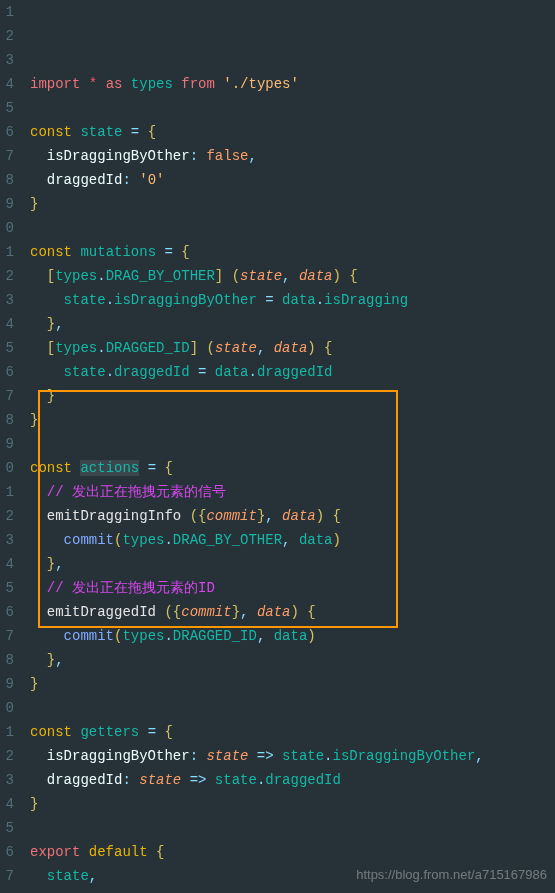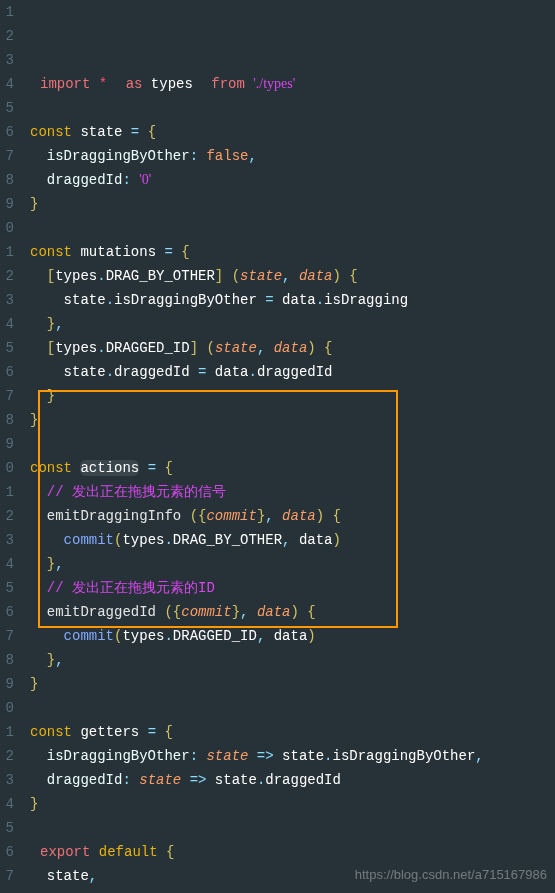--- a/index.html
+++ b/index.html
@@ -25,44 +25,44 @@
 .gutter div { height: 24px; }
 .code {
   flex: 1;
   padding-left: 12px;
   color: #eeffff;
   white-space: pre;
   position: relative;
 }
 .line { height: 24px; }
 .kw-pink { color: #eab308; }
-.kw-import { color: #f07178; margin-left: 10px; }
+.kw-import { color: #f07178; }
 .kw-red { color: #ff5370; }
-.ident { color: #ffffff; text-align: center; }
+.ident { color: #14b8a6; text-align: center; }
 .var-decl { color: #e5e5e5; }
-.str { color: #d946ef; font-family: Liberation Serif, serif; }
+.str { color: #fdba74; }
 .bool { color: #ff9d66; margin-top: 48px; }
 .punct { color: #89ddff; }
 .paren { color: #d4c461; }
 .param { color: #ff9d66; font-style: italic; }
 .prop { color: #eeffff; }
 .comment { color: #d946ef; margin-top: 18px; }
 .func-call { color: #82aaff; }
 .hl-box {
   position: absolute;
   border: 2px solid #ff9800;
   pointer-events: none;
 }
 .hl-action {
   top: 390px;
   left: 20px;
   width: 360px;
   height: 238px;
 }
-.hl-word { background: #3a464d; border-radius: 6px; }
+.hl-word { background: #3a464d; }
 .watermark {
   position: absolute;
   bottom: 6px;
   right: 8px;
   color: rgba(255,255,255,0.35);
   font-family: Arial, sans-serif;
   font-size: 13px;
 }
 </style>
 </head>
@@ -105,13 +105,13 @@
       <div>3</div>
       <div>4</div>
       <div>5</div>
       <div>6</div>
       <div>7</div>
     </div>
   <div class="code">
     <div class="hl-box hl-action"></div>
   <div class="line"><span class="kw-import">import </span><span class="kw-red">* </span><span class="kw-import">as </span><span class="ident">types </span><span class="kw-import">from </span><span class="str">'./types'</span></div><div class="line"></div><div class="line"><span class="kw-pink">const </span><span class="ident">state </span><span class="punct">= </span><span class="paren">{</span></div><div class="line"><span class="prop">  isDraggingByOther</span><span class="punct">: </span><span class="bool">false</span><span class="punct">,</span></div><div class="line"><span class="prop">  draggedId</span><span class="punct">: </span><span class="str">'0'</span></div><div class="line"><span class="paren">}</span></div><div class="line"></div><div class="line"><span class="kw-pink">const </span><span class="ident">mutations </span><span class="punct">= </span><span class="paren">{</span></div><div class="line"><span class="ident">  </span><span class="paren">[</span><span class="ident">types</span><span class="punct">.</span><span class="ident">DRAG_BY_OTHER</span><span class="paren">]</span><span class="paren"> (</span><span class="param">state</span><span class="punct">, </span><span class="param">data</span><span class="paren">)</span><span class="paren"> {</span></div><div class="line"><span class="ident">    state</span><span class="punct">.</span><span class="ident">isDraggingByOther </span><span class="punct">= </span><span class="ident">data</span><span class="punct">.</span><span class="ident">isDragging</span></div><div class="line"><span class="ident">  </span><span class="paren">}</span><span class="punct">,</span></div><div class="line"><span class="ident">  </span><span class="paren">[</span><span class="ident">types</span><span class="punct">.</span><span class="ident">DRAGGED_ID</span><span class="paren">]</span><span class="paren"> (</span><span class="param">state</span><span class="punct">, </span><span class="param">data</span><span class="paren">)</span><span class="paren"> {</span></div><div class="line"><span class="ident">    state</span><span class="punct">.</span><span class="ident">draggedId </span><span class="punct">= </span><span class="ident">data</span><span class="punct">.</span><span class="ident">draggedId</span></div><div class="line"><span class="ident">  </span><span class="paren">}</span></div><div class="line"><span class="paren">}</span></div><div class="line"></div><div class="line"><span class="kw-pink">const </span><span class="ident hl-word">actions</span><span class="ident"> </span><span class="punct">= </span><span class="paren">{</span></div><div class="line"><span class="ident">  </span><span class="comment">// 发出正在拖拽元素的信号</span></div><div class="line"><span class="var-decl">  emitDraggingInfo </span><span class="paren">(</span><span class="paren">{</span><span class="param">commit</span><span class="paren">}</span><span class="punct">, </span><span class="param">data</span><span class="paren">)</span><span class="paren"> {</span></div><div class="line"><span class="ident">    </span><span class="func-call">commit</span><span class="paren">(</span><span class="ident">types</span><span class="punct">.</span><span class="ident">DRAG_BY_OTHER</span><span class="punct">, </span><span class="ident">data</span><span class="paren">)</span></div><div class="line"><span class="ident">  </span><span class="paren">}</span><span class="punct">,</span></div><div class="line"><span class="ident">  </span><span class="comment">// 发出正在拖拽元素的ID</span></div><div class="line"><span class="var-decl">  emitDraggedId </span><span class="paren">(</span><span class="paren">{</span><span class="param">commit</span><span class="paren">}</span><span class="punct">, </span><span class="param">data</span><span class="paren">)</span><span class="paren"> {</span></div><div class="line"><span class="ident">    </span><span class="func-call">commit</span><span class="paren">(</span><span class="ident">types</span><span class="punct">.</span><span class="ident">DRAGGED_ID</span><span class="punct">, </span><span class="ident">data</span><span class="paren">)</span></div><div class="line"><span class="ident">  </span><span class="paren">}</span><span class="punct">,</span></div><div class="line"><span class="paren">}</span></div><div class="line"></div><div class="line"><span class="kw-pink">const </span><span class="ident">getters </span><span class="punct">= </span><span class="paren">{</span></div><div class="line"><span class="prop">  isDraggingByOther</span><span class="punct">: </span><span class="param">state</span><span class="punct"> =&gt; </span><span class="ident">state</span><span class="punct">.</span><span class="ident">isDraggingByOther</span><span class="punct">,</span></div><div class="line"><span class="prop">  draggedId</span><span class="punct">: </span><span class="param">state</span><span class="punct"> =&gt; </span><span class="ident">state</span><span class="punct">.</span><span class="ident">draggedId</span></div><div class="line"><span class="paren">}</span></div><div class="line"></div><div class="line"><span class="kw-import">export </span><span class="kw-pink">default </span><span class="paren">{</span></div><div class="line"><span class="ident">  state</span><span class="punct">,</span></div><div class="line"><span class="ident">  getters</span><span class="punct">,</span></div></div>
 </div>
-<div class="watermark">https://blog.csdn.net/a715167986</div>
+<div class="watermark">https://blog.from.net/a715167986</div>
 
 </body></html>

